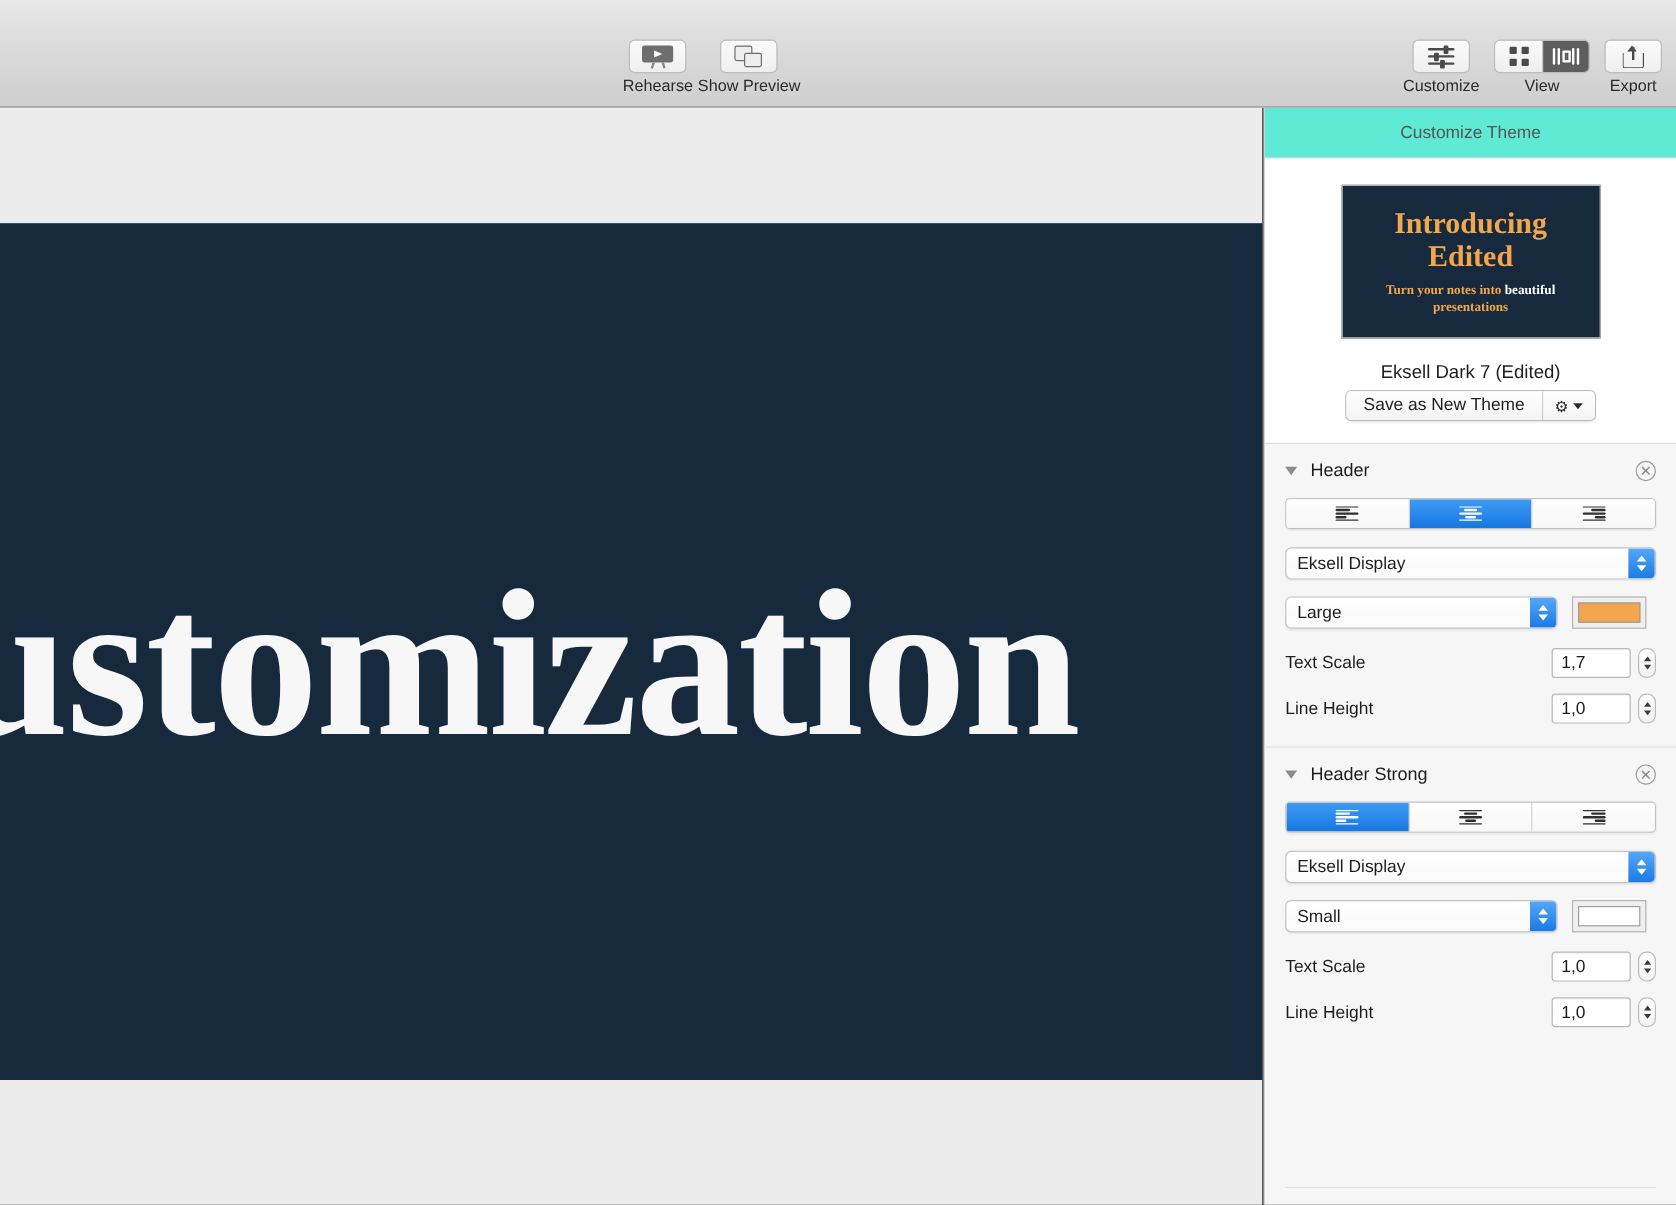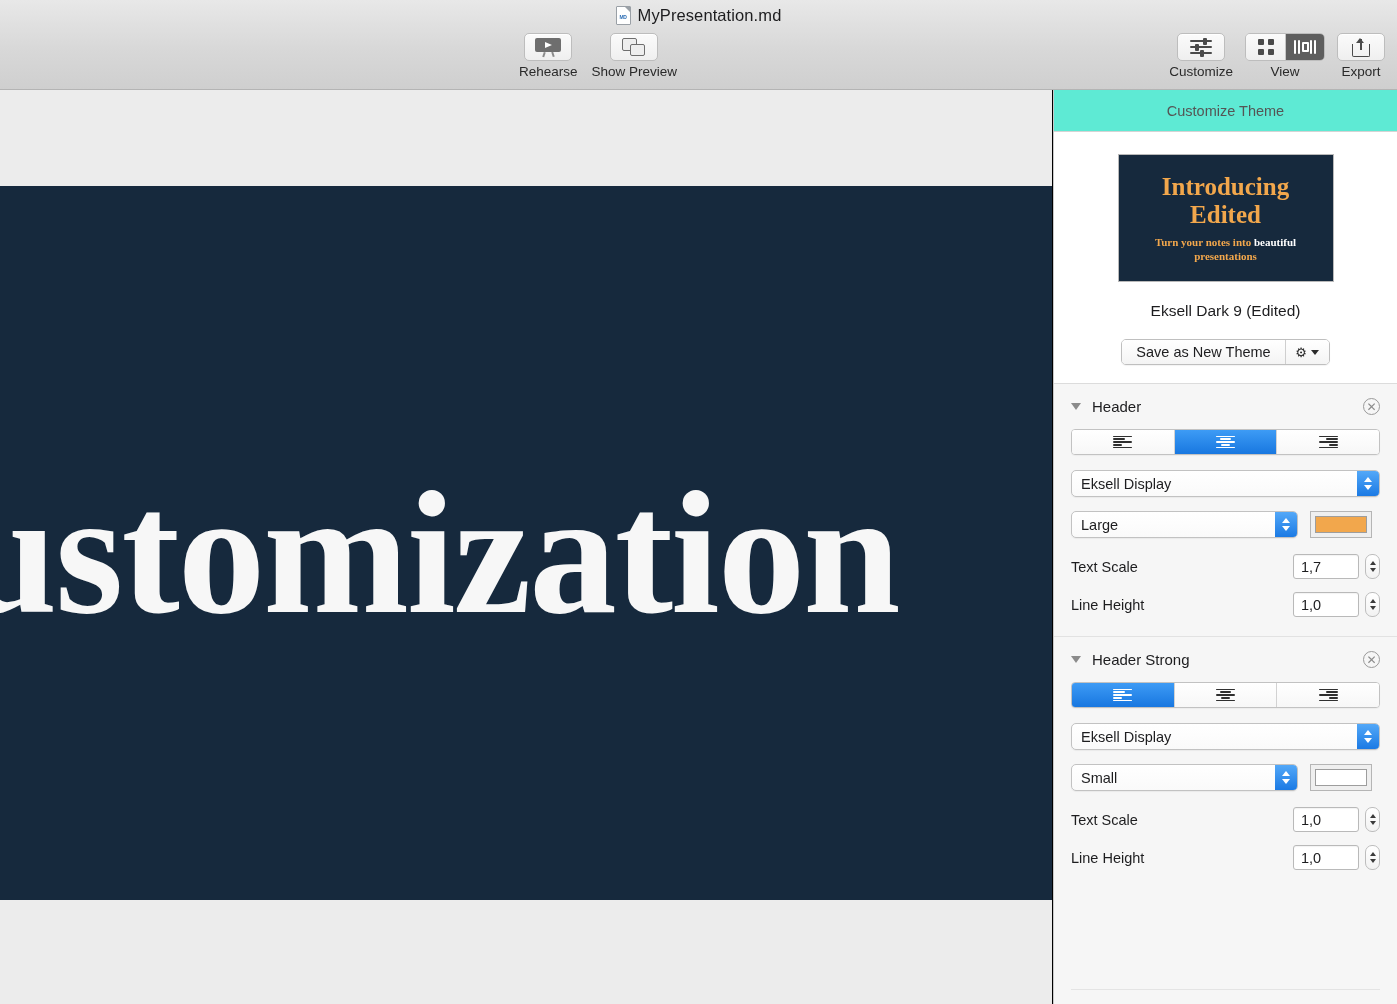--- a/index.html
+++ b/index.html
@@ -49,21 +49,21 @@
     font-size: 5px; font-weight: bold; color: #2f6fb5;
     letter-spacing: -0.3px;
     margin-bottom: 4px;
   }
   .doc-title {
     font-size: 16.5px; color: #1d1d1f; letter-spacing: 0.1px;
   }
 
   .left-tools {
     position: absolute; left: 519px; top: 33px;
-    display: flex; align-items: flex-end; gap: 14px;
+    display: flex; align-items: flex-end; gap: 4px;
   }
   .tool {
     display: flex; flex-direction: column; align-items: center; gap: 3px;
     cursor: default;
   }
   .tool-btn {
     width: 48px; height: 28px;
     background: linear-gradient(180deg,#fbfbfb,#efefef);
     border: 1px solid #bdbdbd;
     border-radius: 5px;
@@ -221,21 +221,21 @@
     display: flex; flex-direction: column; align-items: center; justify-content: center;
     font-family: "Liberation Serif", serif;
     text-align: center;
     padding: 0 10px;
   }
   .thumb .t1 { font-size: 25px; font-weight: bold; color: #f2a74c; line-height: 1.12; }
   .thumb .t2 { font-size: 11px; font-weight: bold; color: #f2a74c; line-height: 1.22; margin-top: 7px; }
   .thumb .t2 em { font-style: normal; color: #ffffff; }
   .theme-name { margin-top: 20px; font-size: 15.5px; color: #1d1d1f; }
   .theme-actions {
-    margin-top: 19px;
+    margin-top: 5px;
     display: flex; height: 26px;
     border: 1px solid #bfbfbf; border-radius: 5px; overflow: hidden;
     box-shadow: 0 1px 1px rgba(0,0,0,.05);
   }
   .btn-save {
     background: linear-gradient(180deg,#ffffff,#f4f4f4);
     padding: 0 14px;
     display: flex; align-items: center;
     font-size: 14.5px; color: #1d1d1f;
   }
@@ -356,26 +356,20 @@
     height: 1px; background: #e4e4e4;
   }
 </style>
 </head>
 <body>
 
 <div class="window">
 
   <div class="titlebar">
 
-    <div class="title-row">
-      <span class="doc-icon">
-        <span class="md">MD</span>
-      </span>
-      <span class="doc-title">MyPresentation.md</span>
-    </div>
 
     <div class="left-tools">
       <div class="tool">
         <div class="tool-btn">
           <span class="ic-rehearse">
             <span class="scr"></span>
               <span class="play"></span>
             <span class="leg l"></span>
               <span class="leg r"></span>
           </span>
@@ -454,21 +448,21 @@
   <div class="inspector">
 
     <div class="insp-header">Customize Theme</div>
 
     <div class="theme-block">
       <div class="thumb">
         <div class="t1">Introducing Edited</div>
         <div class="t2"><span>Turn your notes into </span><em>beautiful</em><span> presentations</span></div>
       </div>
 
-      <div class="theme-name">Eksell Dark 9 (Edited)</div>
+      <div class="theme-name">Eksell Dark 7 (Edited)</div>
 
       <div class="theme-actions">
         <div class="btn-save">Save as New Theme</div>
         <div class="btn-gear">
           <span class="gear">⚙</span>
           <span class="caret-sm"></span>
         </div>
       </div>
     </div>
 

